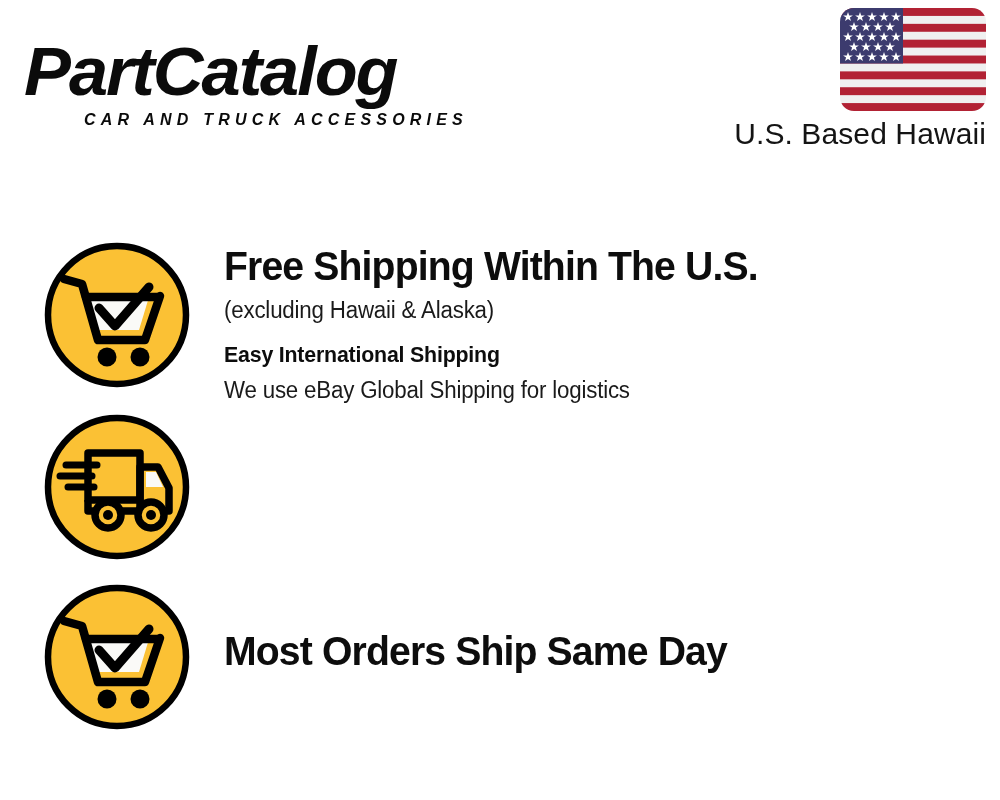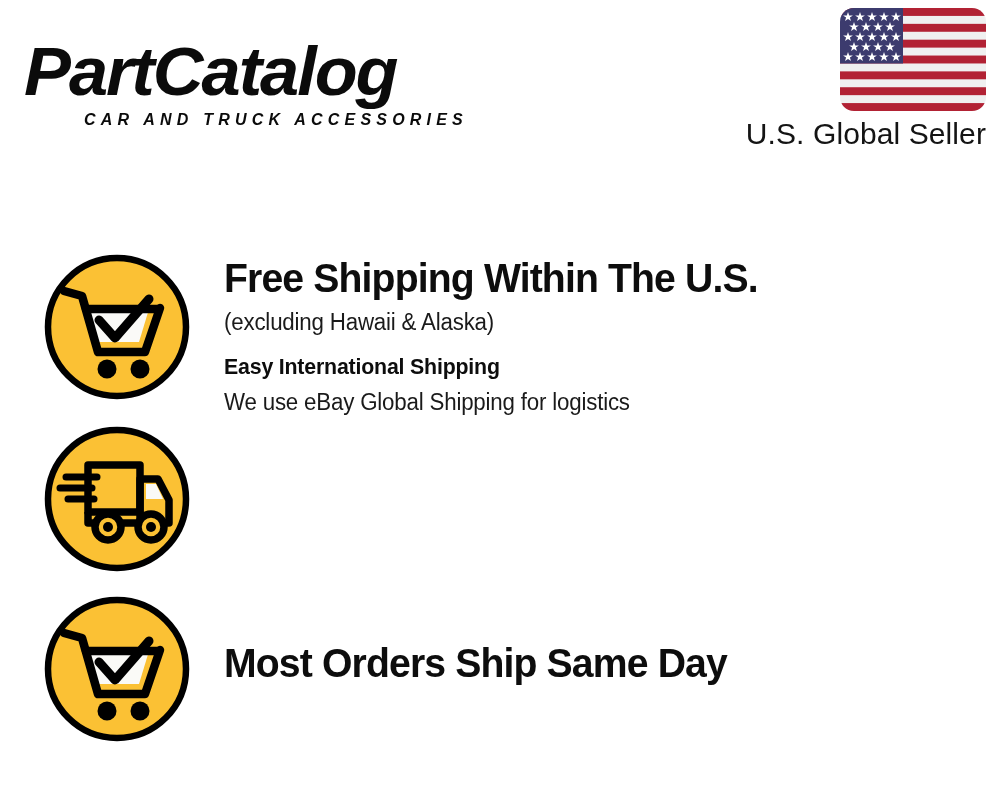--- a/index.html
+++ b/index.html
@@ -97,21 +97,20 @@
     top: 230px;
     left: 0;
     width: 1000px;
   }
   .feature-row {
     position: absolute;
     left: 0;
     width: 1000px;
     display: flex;
     align-items: flex-start;
-    margin-top: 12px;
   }
   .feature-row.row-1 { top: 10px;  height: 165px; }
   .feature-row.row-2 { top: 182px; height: 155px; }
   .feature-row.row-3 { top: 352px; height: 155px; }
 
   .feature-icon {
     flex: 0 0 auto;
     width: 150px;
     height: 150px;
     margin-left: 42px;
@@ -223,21 +222,21 @@
 
               <use href="#starShape" x="8" y="49"></use>
               <use href="#starShape" x="20" y="49"></use>
               <use href="#starShape" x="32" y="49"></use>
               <use href="#starShape" x="44" y="49"></use>
               <use href="#starShape" x="56" y="49"></use>
             </g>
           </g>
         </svg>
       </span>
-      <div class="seller-label">U.S. Global Seller</div>
+      <div class="seller-label">U.S. Based Hawaii</div>
     </div>
 
   </div>
 
   <div class="features">
 
     <div class="feature-row row-1">
       <span class="feature-icon">
         <svg width="150" height="150" viewBox="0 0 150 150" xmlns="http://www.w3.org/2000/svg">
           <circle cx="75" cy="75" r="69" fill="#FBC134" stroke="#000000" stroke-width="6.5"></circle>

